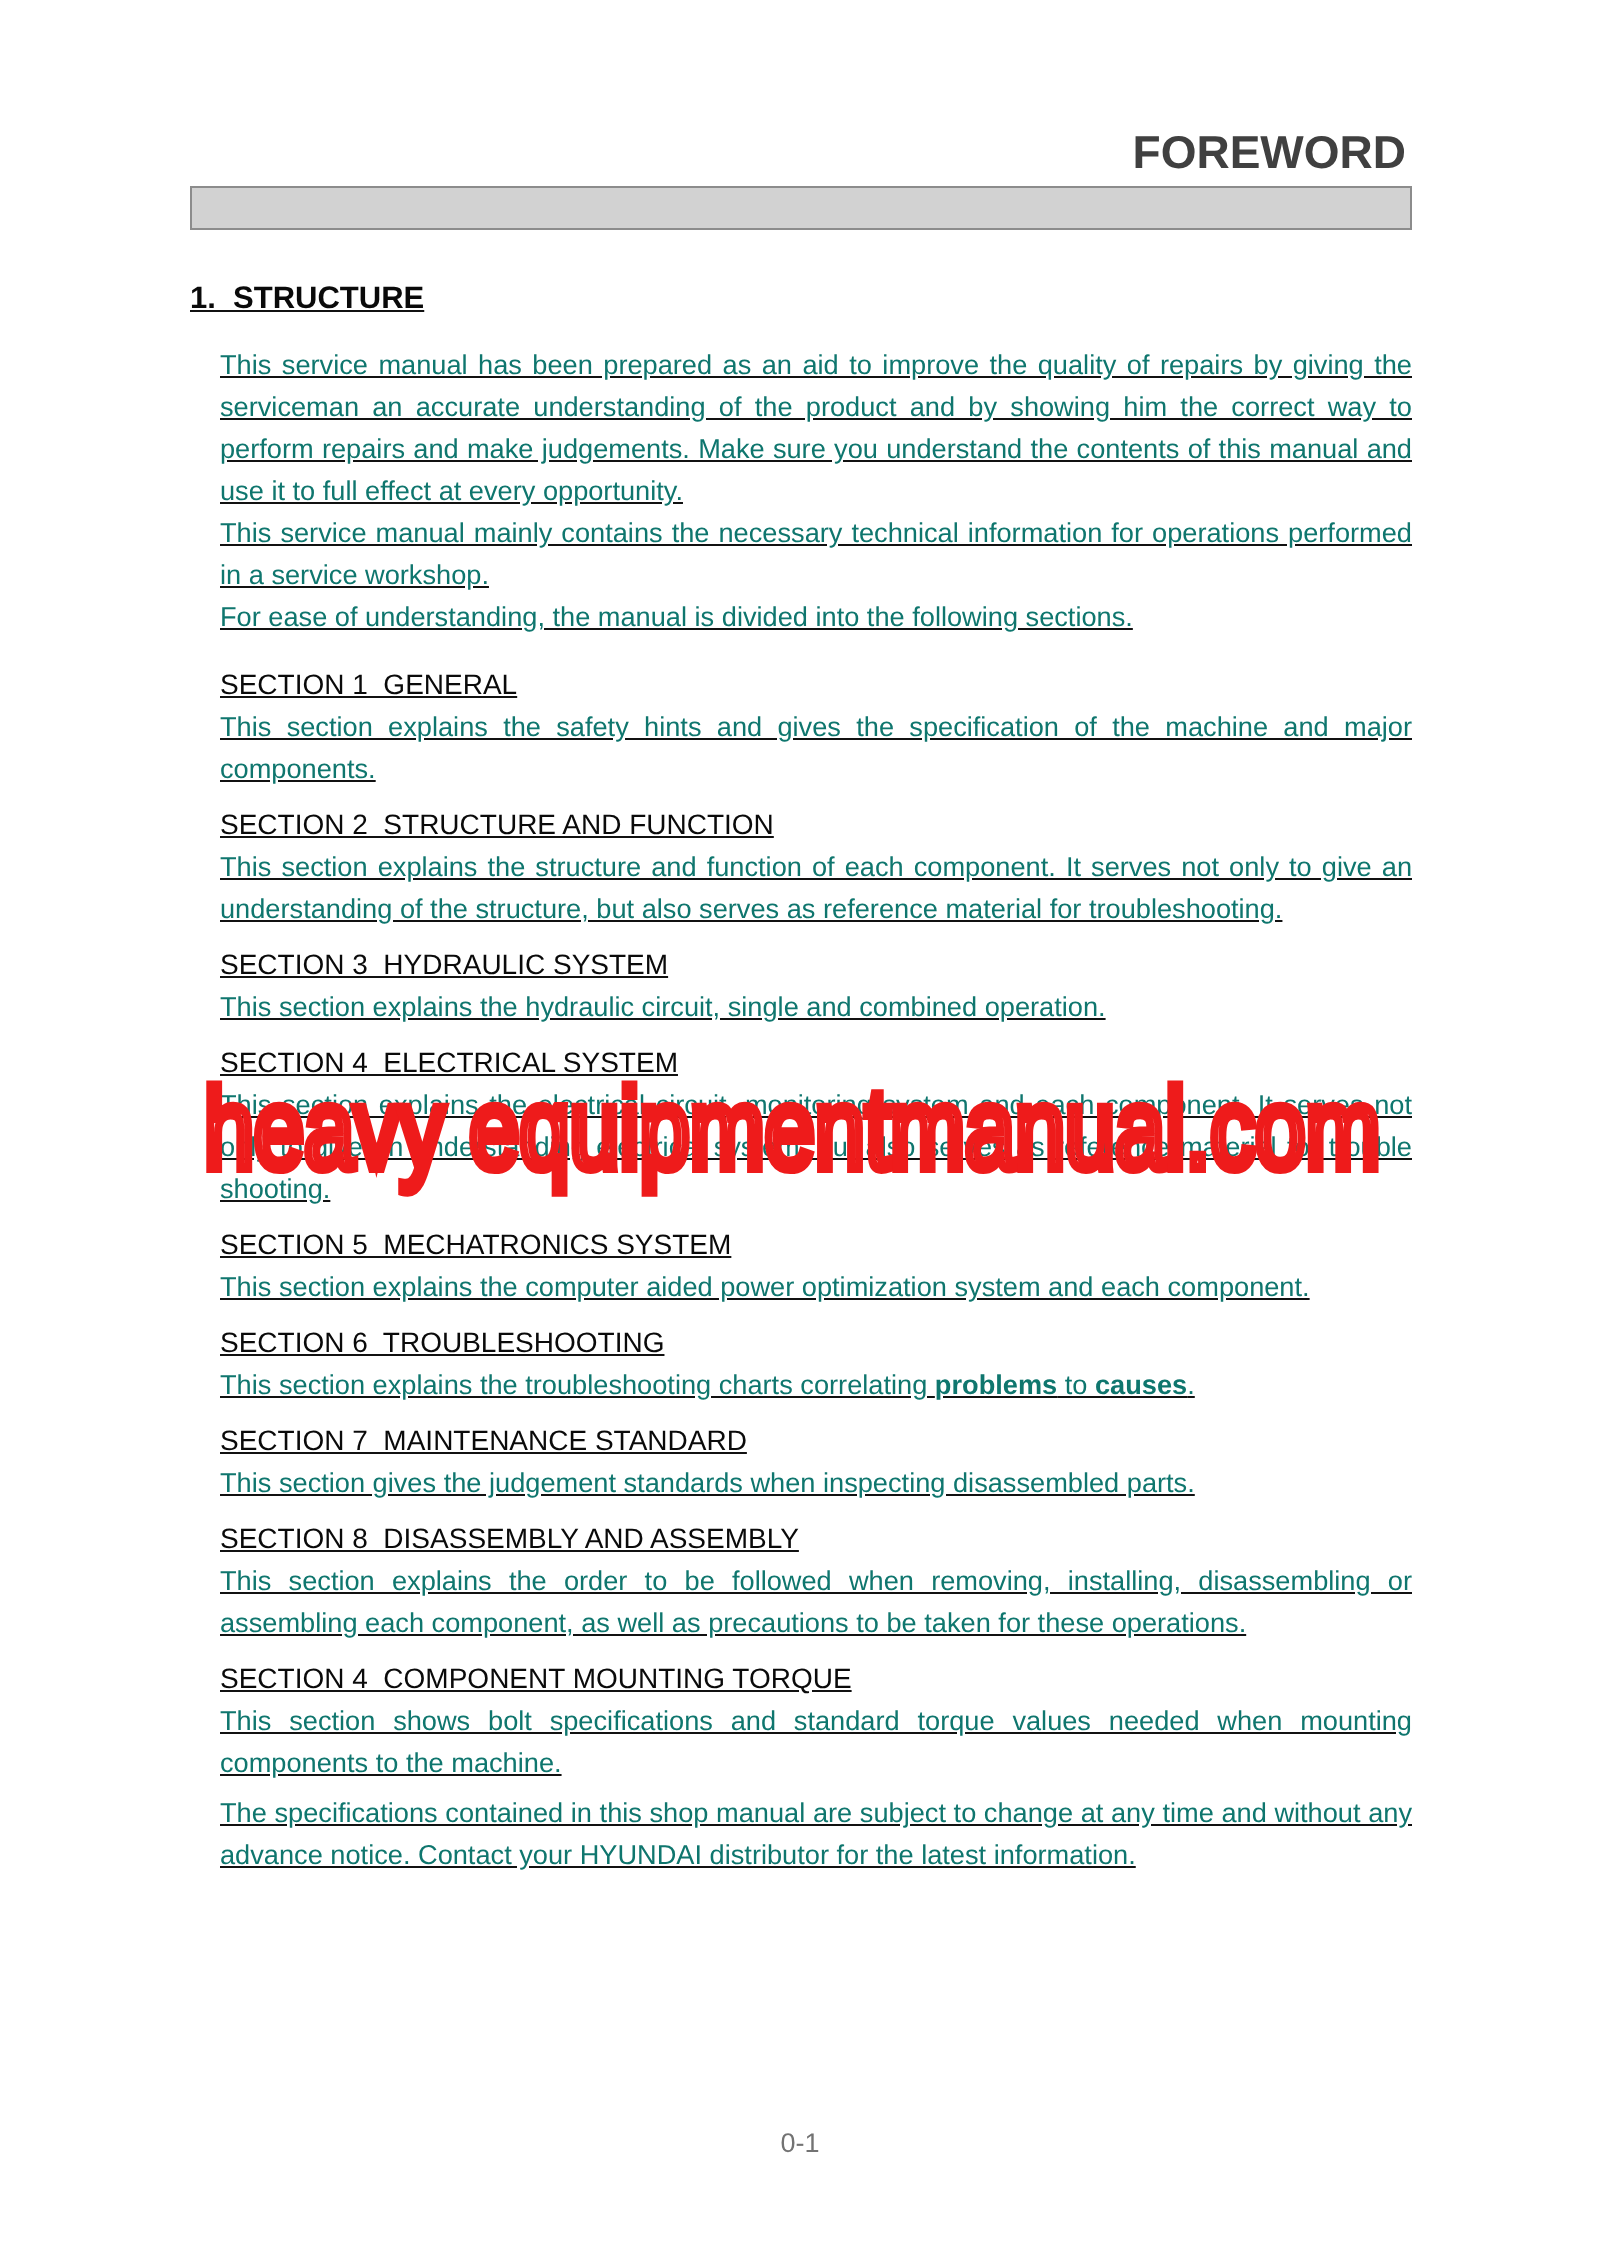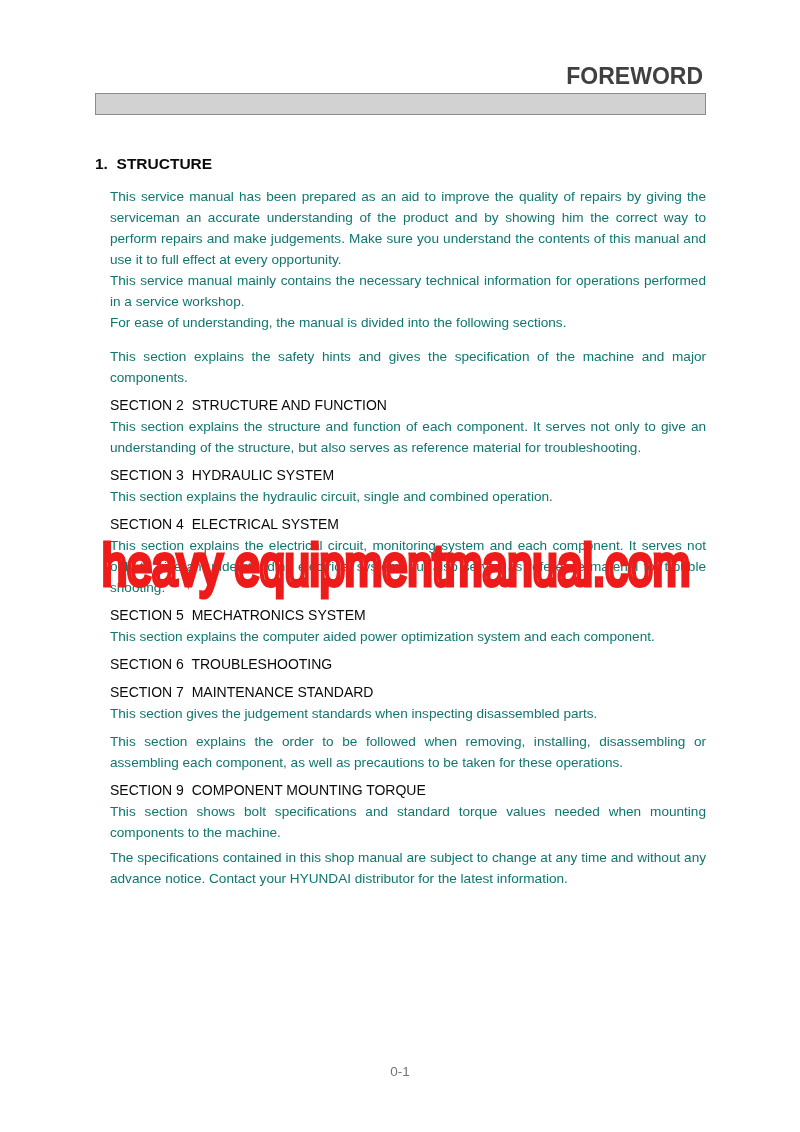--- a/index.html
+++ b/index.html
@@ -15,21 +15,21 @@
     position: absolute; top: 63px; right: 97px;
     font-size: 23px; font-weight: bold; color: #404040;
   }
   .gray-bar {
     position: absolute; top: 93px; left: 95px;
     width: 609px; height: 20px;
     background: #d2d2d2;
     border: 1px solid #8c8c8c;
   }
   .content {
-    position: absolute; top: 155px; left: 95px; width: 611px;
+    position: absolute; top: 141px; left: 95px; width: 611px; text-decoration: underline;
   }
   .structure-heading {
     font-size: 15.5px; font-weight: bold; white-space: pre;
     margin: 0 0 13px 0; color: #0a0a0a;
   }
   .body {
     font-size: 13.6px; line-height: 21px;
     text-align: justify; text-justify: inter-word;
     margin: 0 0 0 15px; color: #0f766e;
   }
@@ -72,50 +72,53 @@
     <div class="structure-heading">1.  STRUCTURE</div>
 
     <div class="intro" id="intro">
         <p class="body">This service manual has been prepared as an aid to improve the quality of repairs by giving the serviceman an accurate understanding of the product and by showing him the correct way to perform repairs and make judgements.  Make sure you understand the contents of this manual and use it to full effect at every opportunity.</p>
         <p class="body">This service manual mainly contains the necessary technical information for operations performed in a service workshop.</p>
         <p class="body">For ease of understanding, the manual is divided into the following sections.</p>
       </div>
 
     <div class="sections" id="sections">
         <div class="section">
+          <div class="sec-title">SECTION 1  GENERAL</div>
           <p class="body"><span>This section explains the safety hints and gives the specification of the machine and major components.</span></p>
         </div>
         <div class="section">
           <div class="sec-title">SECTION 2  STRUCTURE AND FUNCTION</div>
           <p class="body"><span>This section explains the structure and function of each component.  It serves not only to give an understanding of the structure, but also serves as reference material for troubleshooting.</span></p>
         </div>
         <div class="section">
           <div class="sec-title">SECTION 3  HYDRAULIC SYSTEM</div>
           <p class="body"><span>This section explains the hydraulic circuit, single and combined operation.</span></p>
         </div>
         <div class="section">
           <div class="sec-title">SECTION 4  ELECTRICAL SYSTEM</div>
           <p class="body"><span>This section explains the electrical circuit, monitoring system and each component.  It serves not only to give an understanding electrical system, but also serves as reference material for trouble shooting.</span></p>
         </div>
         <div class="section">
           <div class="sec-title">SECTION 5  MECHATRONICS SYSTEM</div>
           <p class="body"><span>This section explains the computer aided power optimization system and each component.</span></p>
         </div>
         <div class="section">
           <div class="sec-title">SECTION 6  TROUBLESHOOTING</div>
+          <p class="body"><span>This section explains the troubleshooting charts correlating </span><span class="bold">problems</span><span> to </span><span class="bold">causes</span><span>.</span></p>
         </div>
         <div class="section">
           <div class="sec-title">SECTION 7  MAINTENANCE STANDARD</div>
           <p class="body"><span>This section gives the judgement standards when inspecting disassembled parts.</span></p>
         </div>
         <div class="section">
+          <div class="sec-title">SECTION 8  DISASSEMBLY AND ASSEMBLY</div>
           <p class="body"><span>This section explains the order to be followed when removing, installing, disassembling or assembling each component, as well as precautions to be taken for these operations.</span></p>
         </div>
         <div class="section">
-          <div class="sec-title">SECTION 9  COMPONENT MOUNTING TORQUE</div>
+          <div class="sec-title">SECTION 4  COMPONENT MOUNTING TORQUE</div>
           <p class="body"><span>This section shows bolt specifications and standard torque values needed when mounting components to the machine.</span></p>
         </div>
       </div>
 
     <p class="body closing">The specifications contained in this shop manual are subject to change at any time and without any advance notice.  Contact your HYUNDAI distributor for the latest information.</p>
 
   </div>
 
   <div class="watermark" style="-webkit-text-stroke: 5px rgb(238, 27, 27);">heavy equipmentmanual.com</div>
 

